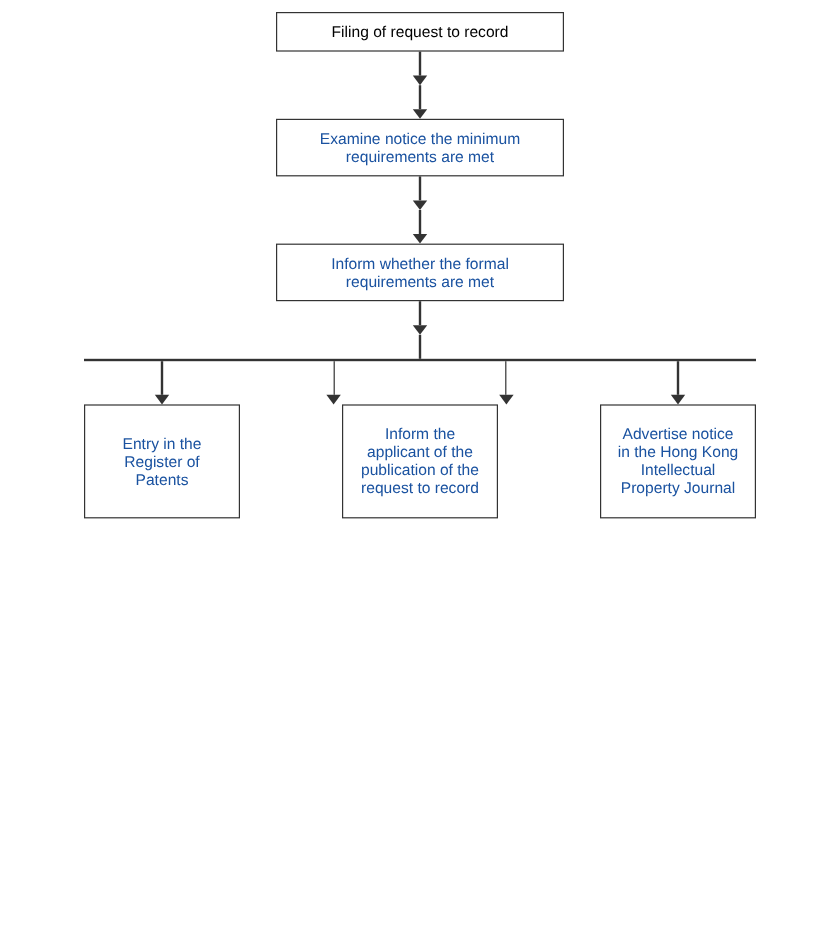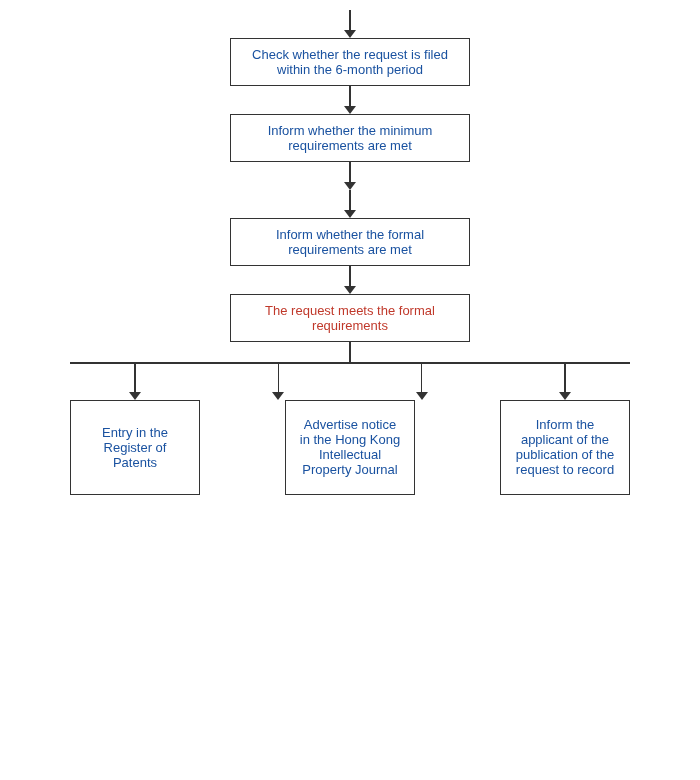--- a/index.html
+++ b/index.html
@@ -98,47 +98,44 @@
       width: 1.5px;
       height: 28px;
       background: #333;
     }
   </style>
 </head>
 <body>
 
 <div class="flowchart">
 
+  <div class="box box-main box-title">
+    <span>Filing of request to record</span>
+  </div>
+
+  <div class="arrow-down"></div>
+
 
   <div class="arrow-down"></div>
 
   <div class="box box-main box-blue">
-    <span>Check whether the request is filed within the 6-month period</span>
-  </div>
-
-  <div class="arrow-down"></div>
-
-  <div class="box box-main box-blue">
-    <span>Inform whether the minimum requirements are met</span>
+    <span>Examine notice the minimum requirements are met</span>
   </div>
 
   <div class="arrow-down"></div>
 
 
   <div class="arrow-down"></div>
 
   <div class="box box-main box-blue">
     <span>Inform whether the formal requirements are met</span>
   </div>
 
   <div class="arrow-down"></div>
 
-  <div class="box box-main box-red">
-    <span>The request meets the formal requirements</span>
-  </div>
 
   <div style="display:flex; flex-direction:column; align-items:center; width:560px; position:relative;">
 
     <div style="display:flex; flex-direction:column; align-items:center;">
       <div style="width:1.5px; height:20px; background:#333;"></div>
     </div>
 
     <div style="position:relative; width:560px; height:1.5px; background:#333; margin: 0;"></div>
 
     <div class="spread-cols">
@@ -163,24 +160,24 @@
 
   <div class="bottom-row">
     <div class="spread-cols" style="width:560px; justify-content:space-between;">
       <div class="spread-col">
         <div class="box box-small box-blue">
           <span>Entry in the Register of Patents</span>
         </div>
       </div>
       <div class="spread-col">
         <div class="box box-small box-blue">
-          <span>Advertise notice in the Hong Kong Intellectual Property Journal</span>
+          <span>Inform the applicant of the publication of the request to record</span>
         </div>
       </div>
       <div class="spread-col">
         <div class="box box-small box-blue">
-          <span>Inform the applicant of the publication of the request to record</span>
+          <span>Advertise notice in the Hong Kong Intellectual Property Journal</span>
         </div>
       </div>
     </div>
   </div>
 
 </div>
 
 </body></html>

